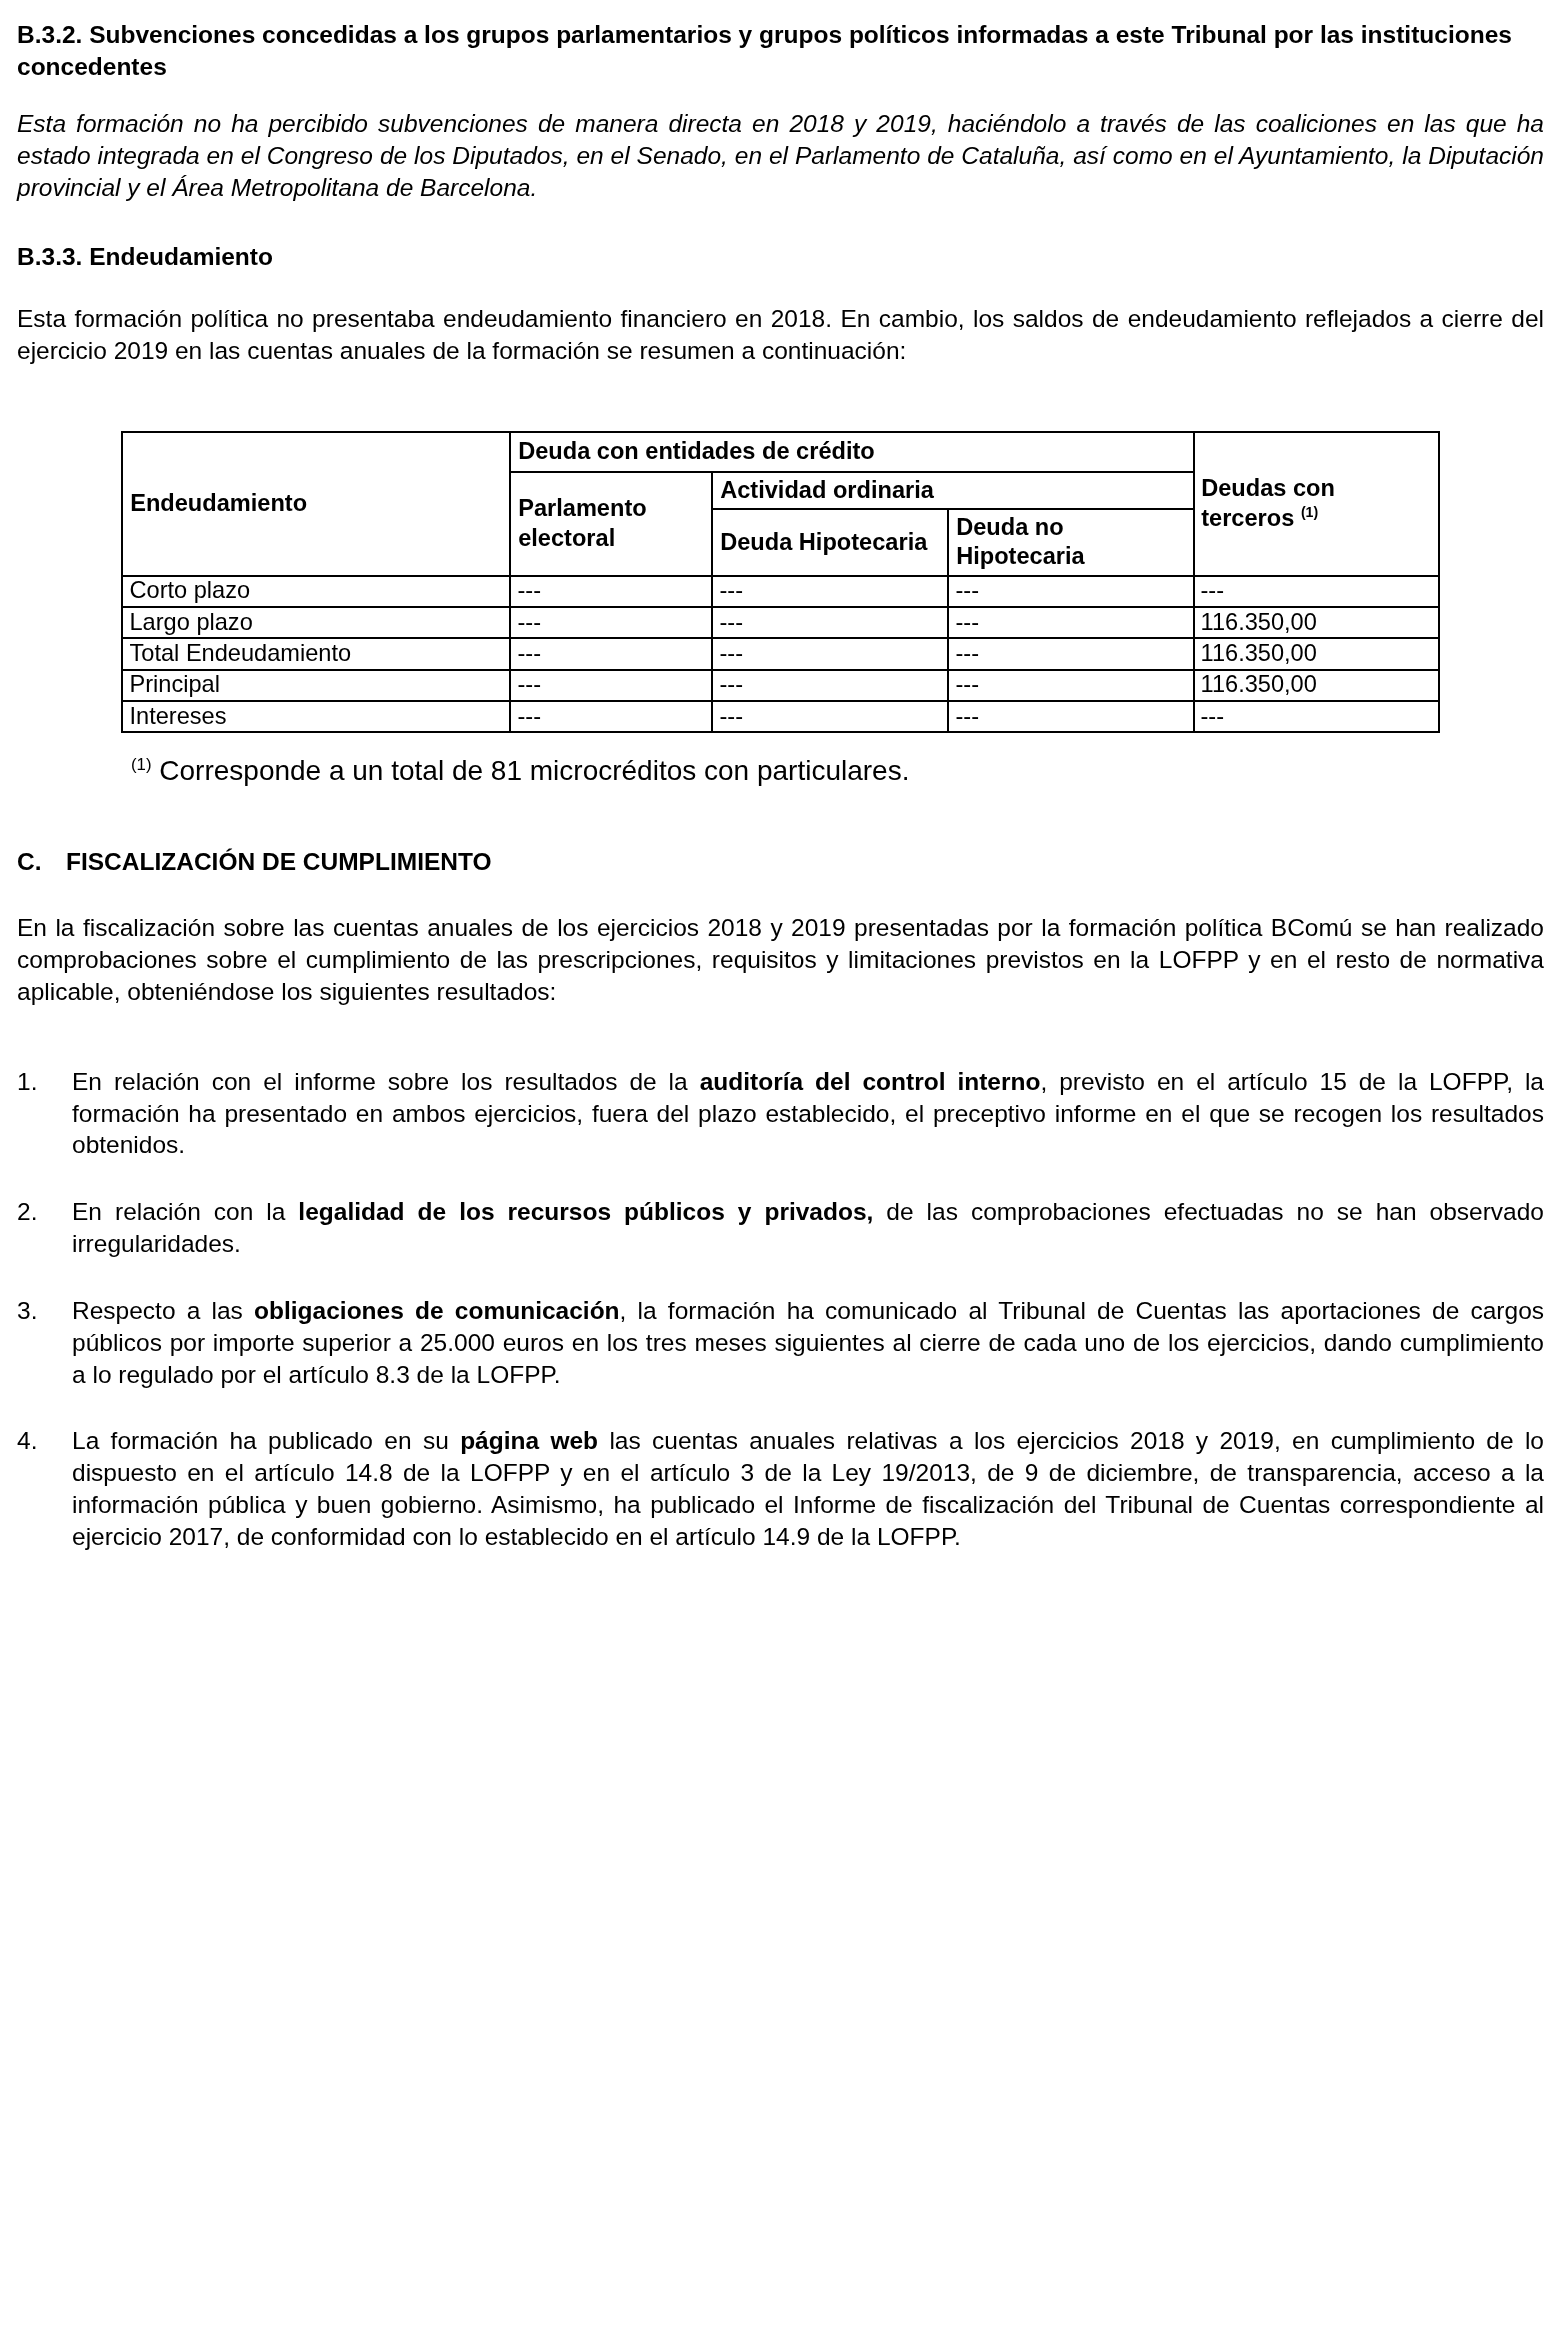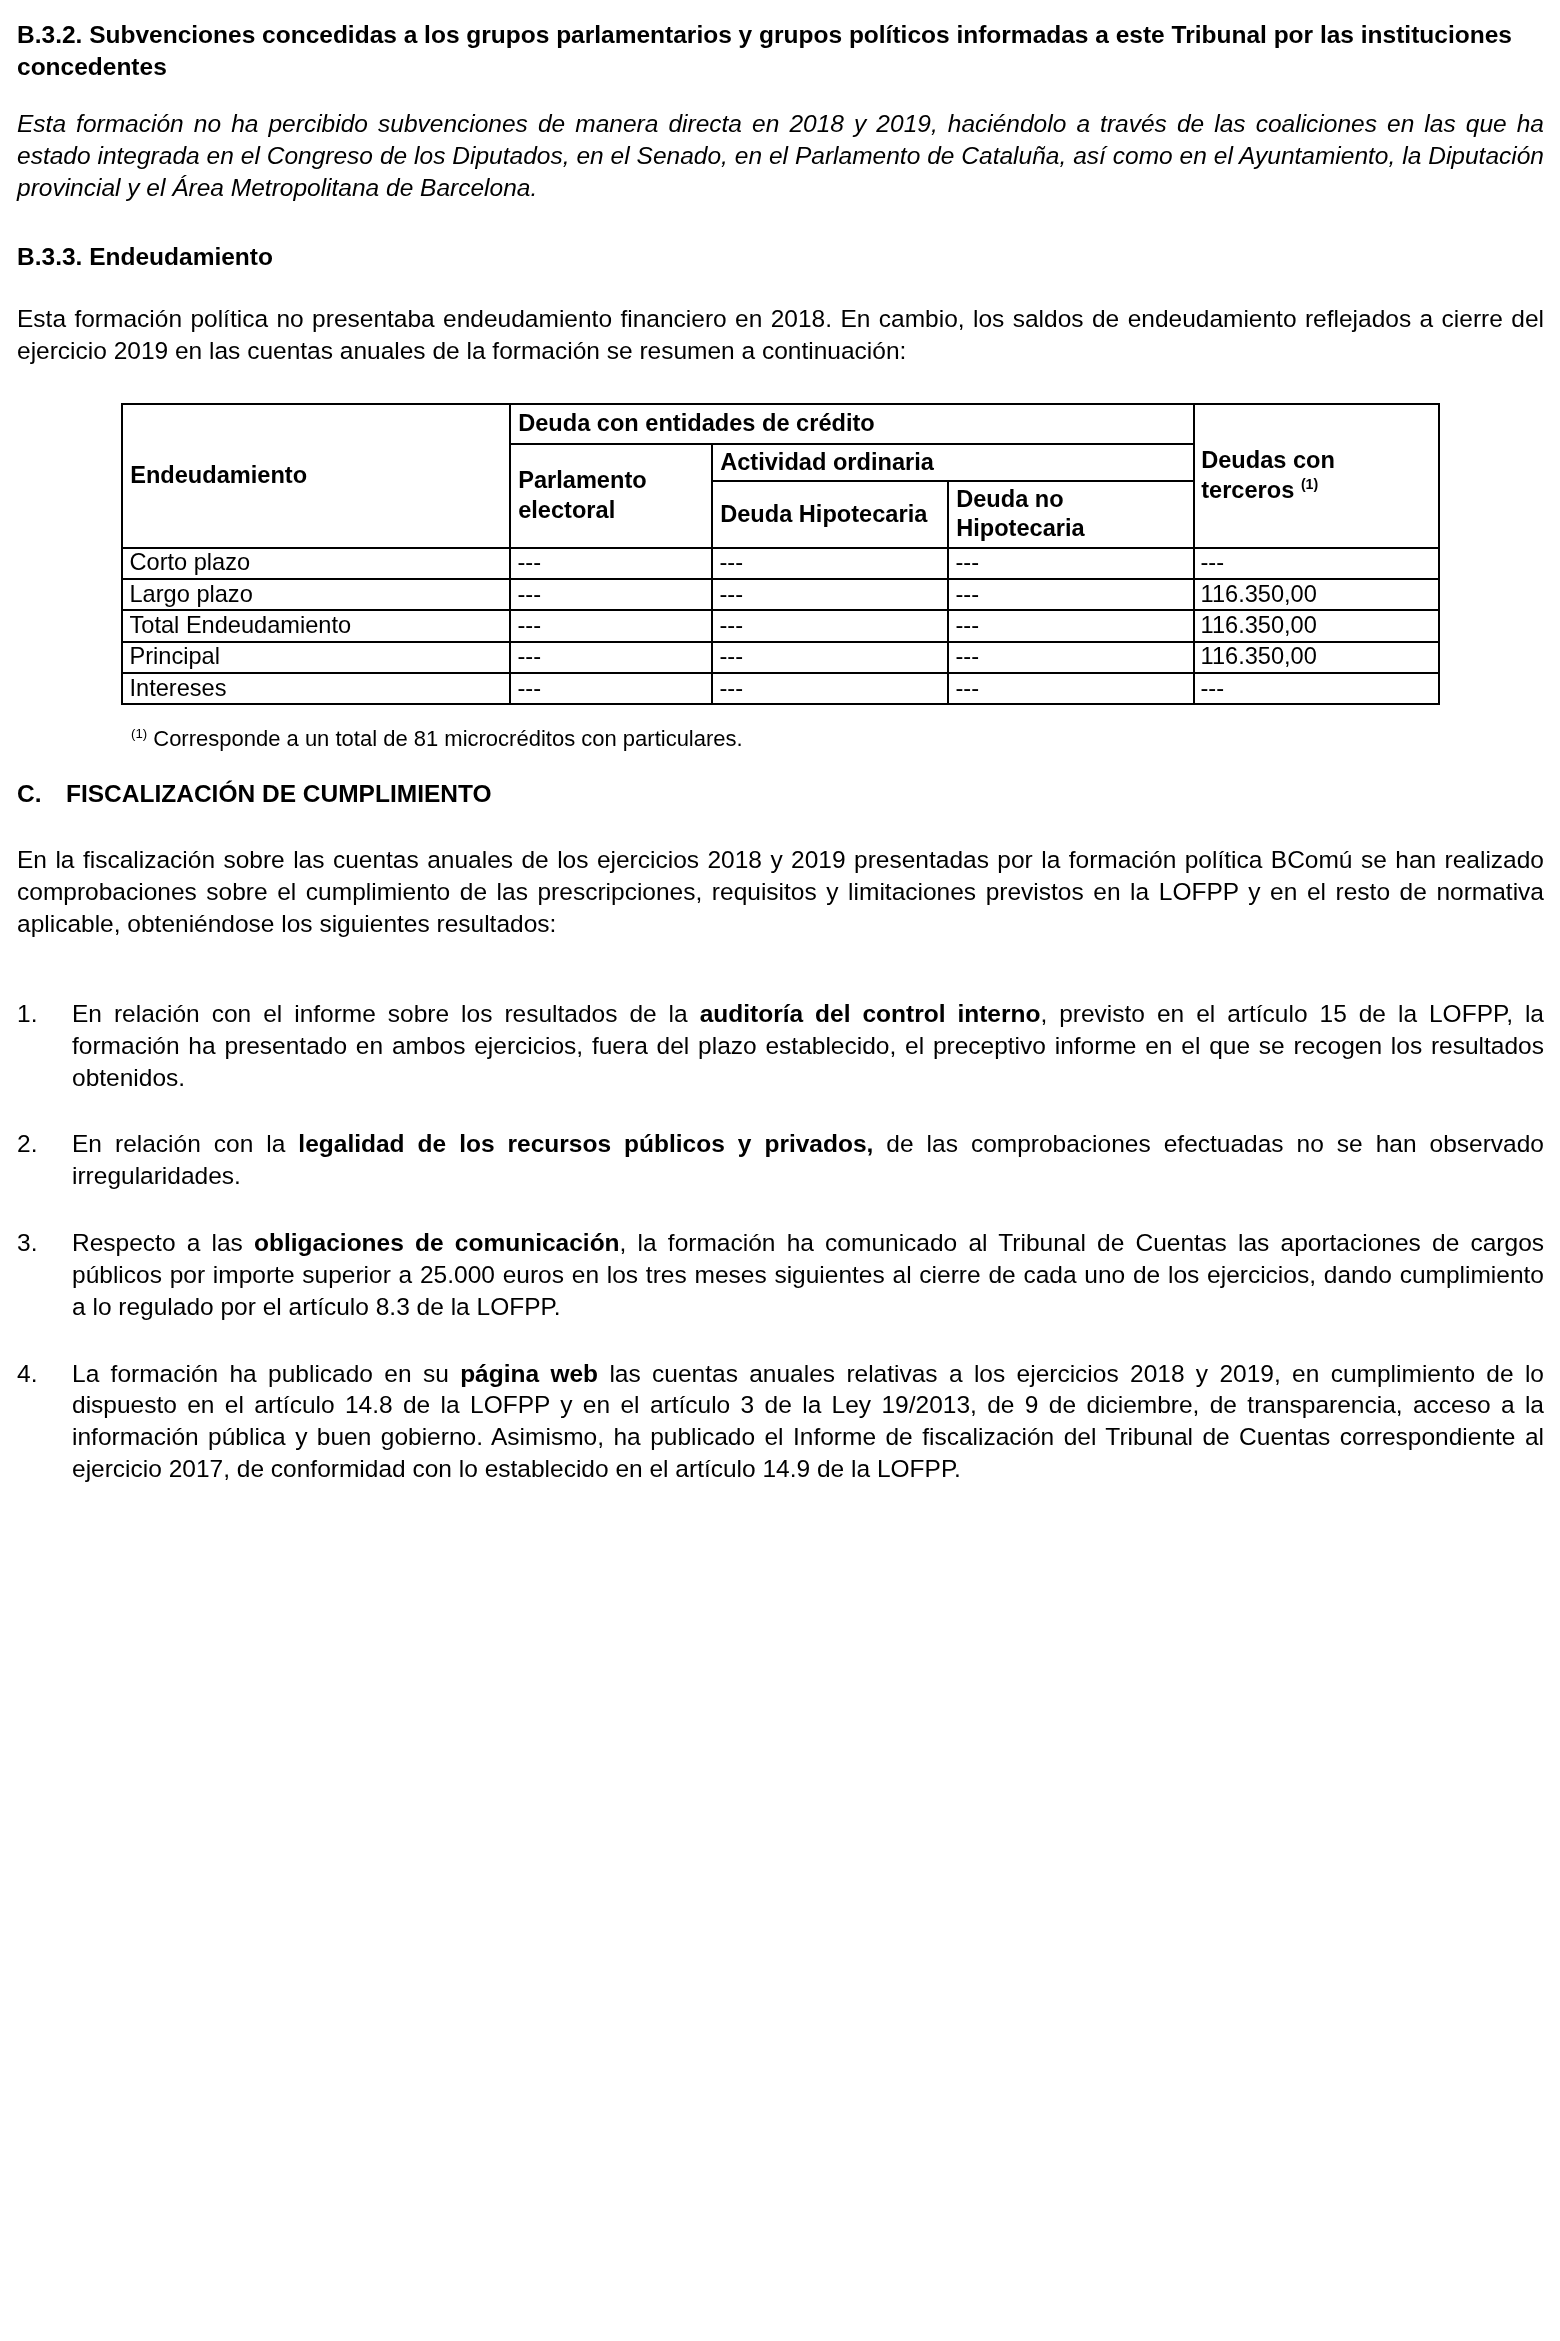--- a/index.html
+++ b/index.html
@@ -19,21 +19,21 @@
   .doc-heading {
     font-size: 24.5px;
     font-weight: bold;
     line-height: 1.32;
     text-align: left;
   }
 
   .heading-b32 { margin-bottom: 25px; }
   .para-b32    { margin-bottom: 37px; font-style: italic; }
   .heading-b33 { margin-bottom: 30px; }
-  .para-b33    { margin-bottom: 36px; }
+  .para-b33    { margin-bottom: 64px; }
 
   .doc-para { text-align: justify; }
 
   
   table.debt {
     border-collapse: collapse;
     width: 1316px;
     margin: 0 auto 20px auto;
     table-layout: fixed;
     font-size: 23.6px;
@@ -52,23 +52,23 @@
   tr.data-row td { height: 29px; line-height: 1.1; padding-left: 6px; }
   tr.row-bold td { font-weight: normal; }
 
   sup {
     font-size: 0.6em;
     vertical-align: super;
     line-height: 0;
   }
 
   .footnote {
-    font-size: 22px;
+    font-size: 28px;
     margin-left: 114px;
-    margin-bottom: 24px;
+    margin-bottom: 56px;
   }
 
   
   .heading-c { margin-bottom: 34px; }
   .heading-c .c-num { display: inline-block; width: 49px; }
   .para-c-intro { margin-bottom: 58px; }
 
   .list-item {
     display: flex;
     margin-bottom: 35px;

